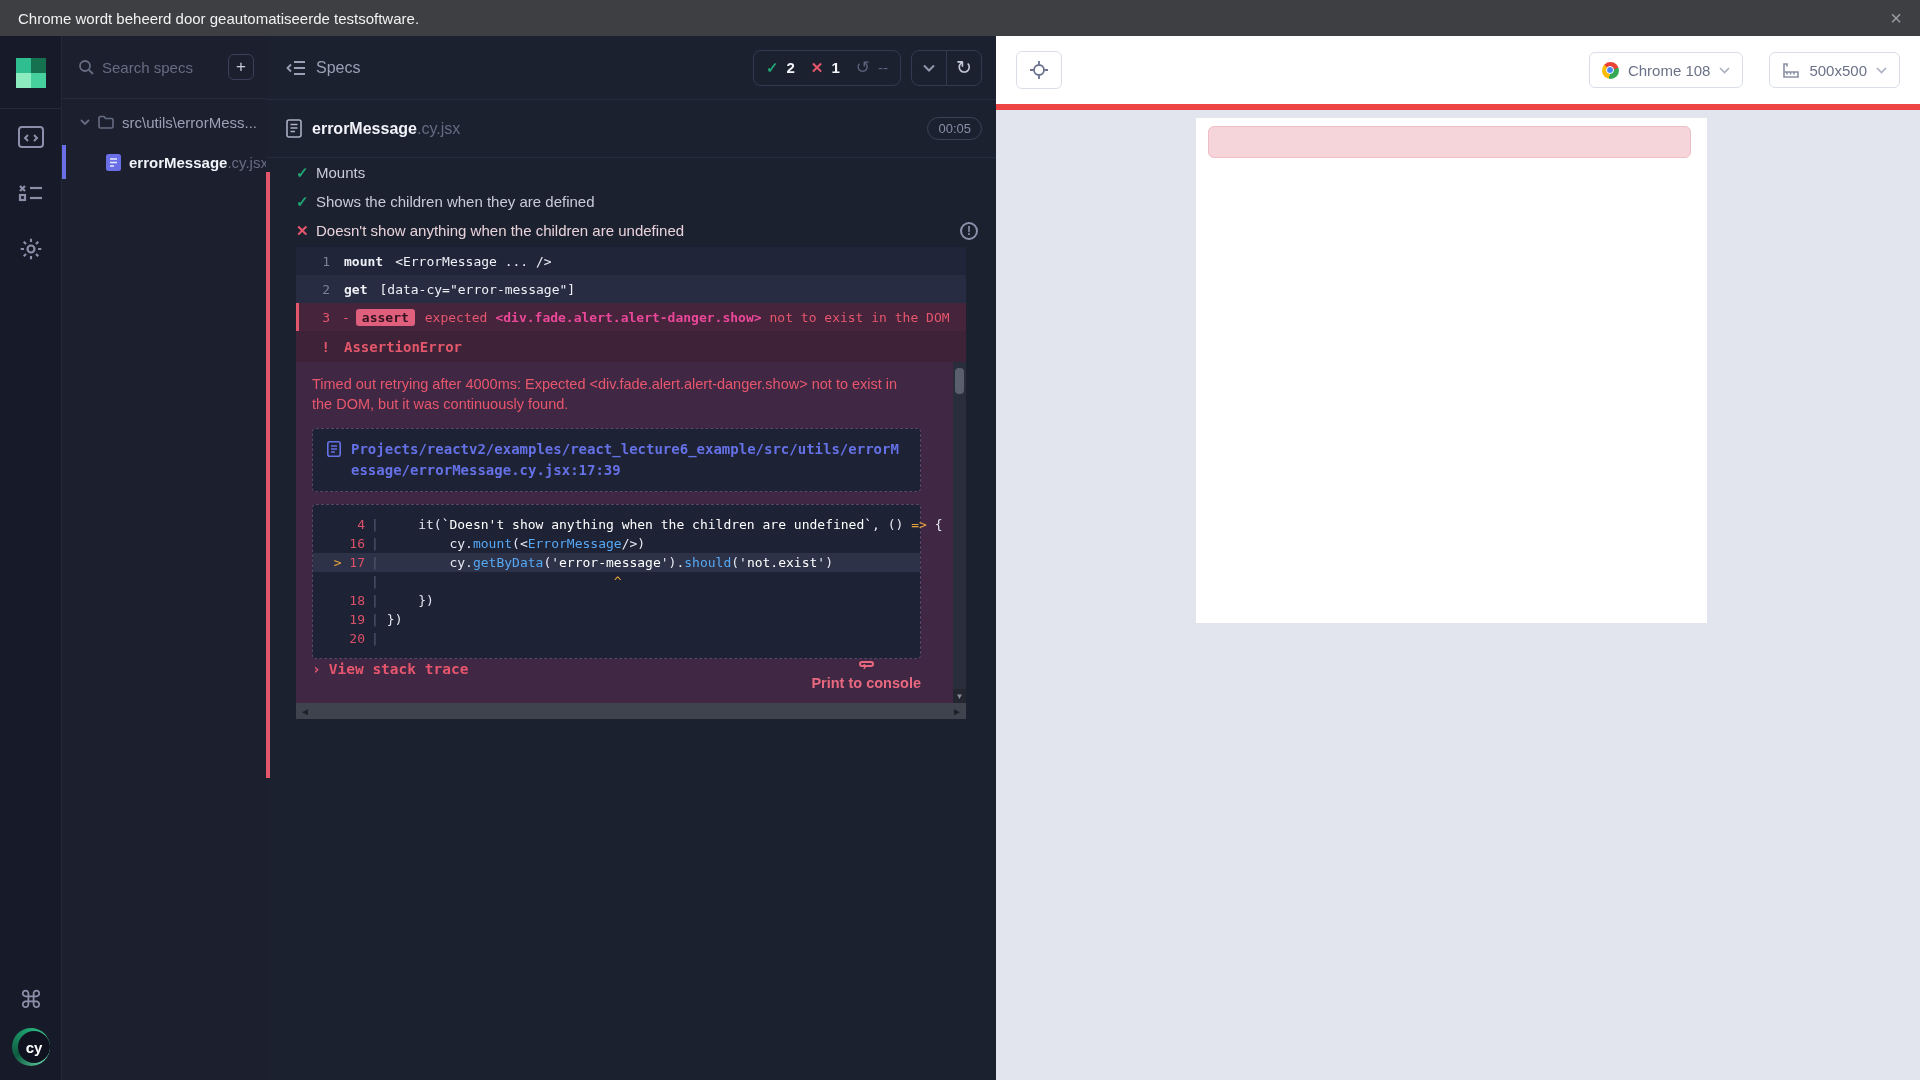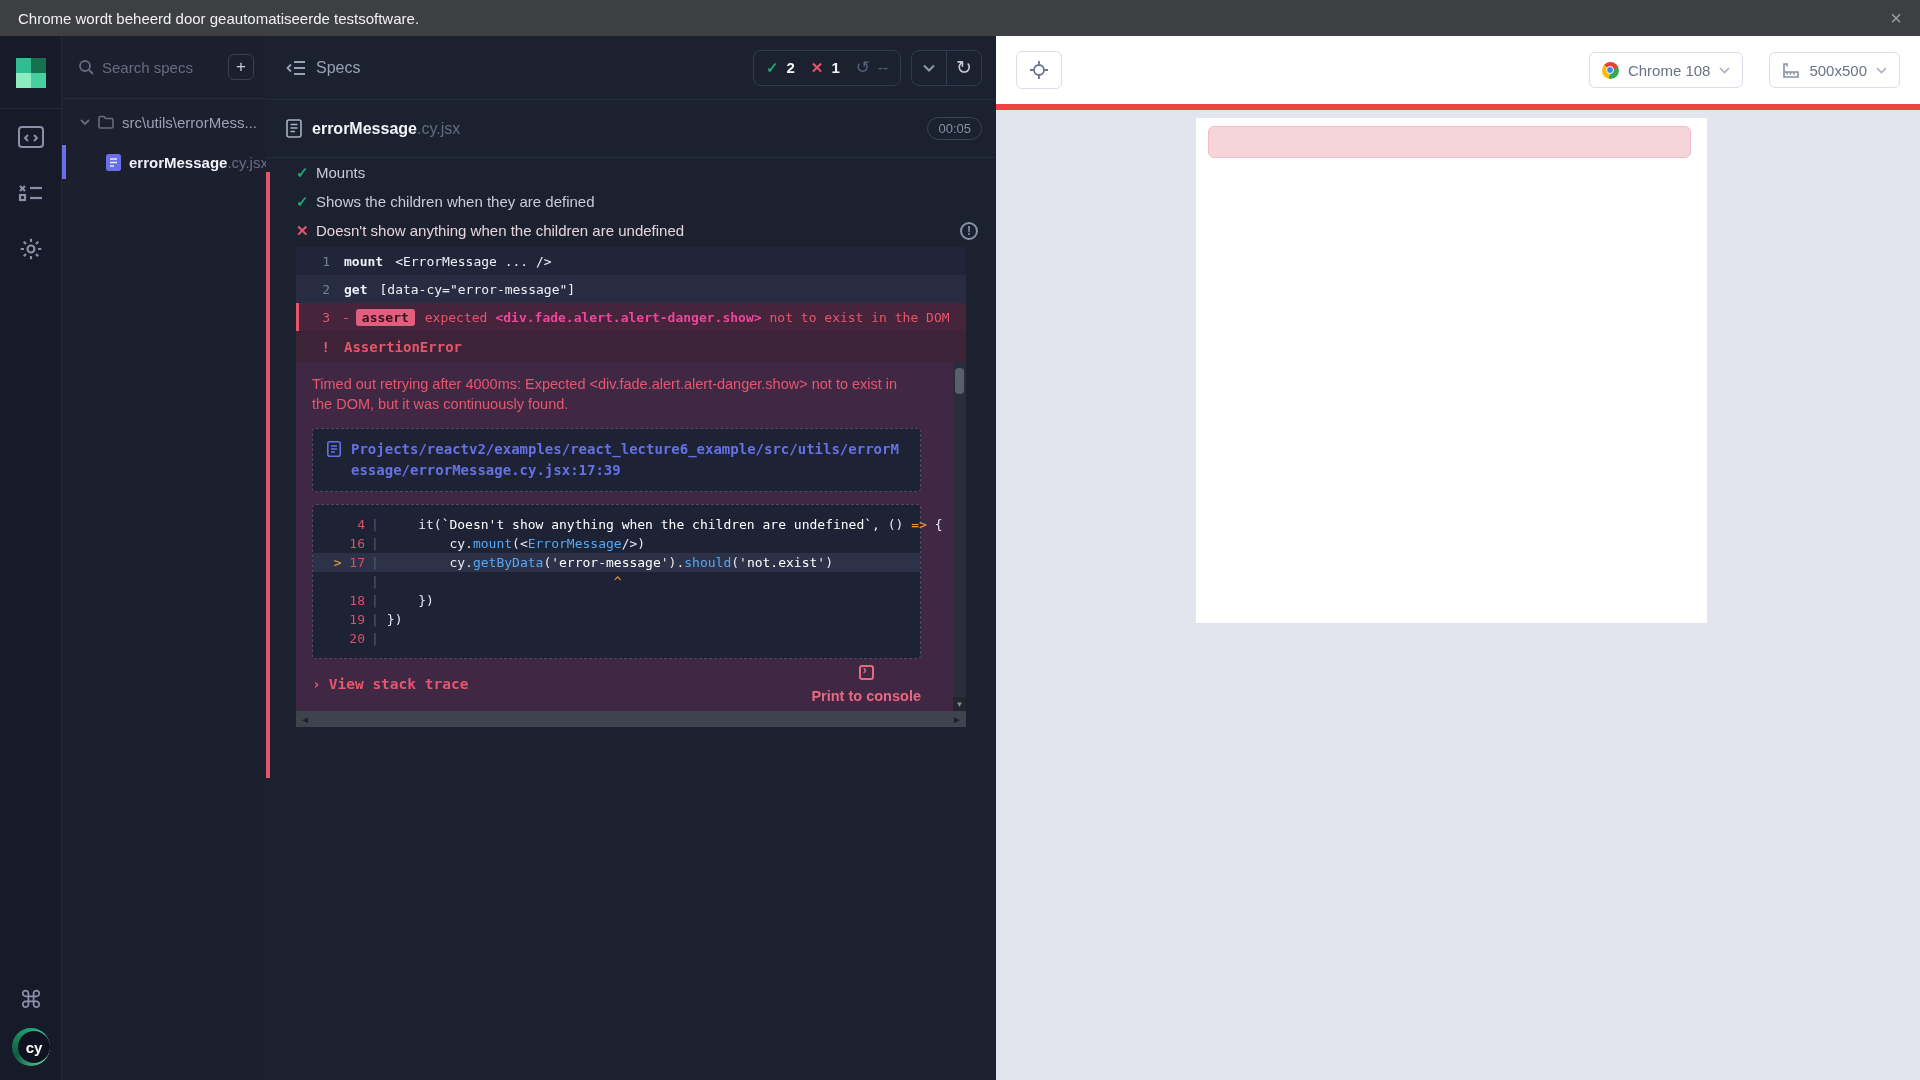--- a/index.html
+++ b/index.html
@@ -114,21 +114,21 @@
   #file-link { color:#6571e6; font-weight:bold; font-size:14px; line-height:21px; word-break:break-all; }
   #code-frame { margin-top:12px; background:#1d2234; border:1px dashed #5a4468; border-radius:4px;
       padding:10px 0; font-size:13px; line-height:19px; }
   .cf-line { display:flex; white-space:pre; }
   .cf-line.hl { background:#2d3248; }
   .cf-gut { width:52px; flex:none; text-align:right; color:#dc5068; }
   .cf-gut .arr { color:#e8a33d; }
   .cf-pipe { color:#555b74; padding:0 8px 0 6px; }
   .tok-w { color:#e6e9f2; } .tok-s { color:#ffffff; } .tok-f { color:#56a8f5; }
   .tok-o { color:#e8a33d; }
-  #err-footer { display:flex; align-items:center; margin-top:10px; height:30px; }
+  #err-footer { display:flex; margin-top:2px; height:30px; }
   #stack-link { color:#e8566d; font-weight:bold; font-size:14.5px; }
   #stack-link .tri { margin-right:8px; }
   #err-footer .spacer { flex:1; }
   #print-link { color:#e8687f; font-weight:bold; font-size:14.5px; display:flex; align-items:center; gap:8px;flex-direction:column; }
   .console-ico { width:15px; height:15px; border:2px solid #e8687f; border-radius:3px; position:relative; }
   .console-ico:before { content:"›"; position:absolute; left:2px; top:-4px; font-size:12px; color:#e8687f; }
 
   
   #vscroll { position:absolute; right:0; top:0; width:13px; height:100%; background:#2a2e3c; }
   #vscroll .thumb { position:absolute; top:6px; left:2px; width:9px; height:26px; background:#5a5f6e; border-radius:4px; }

